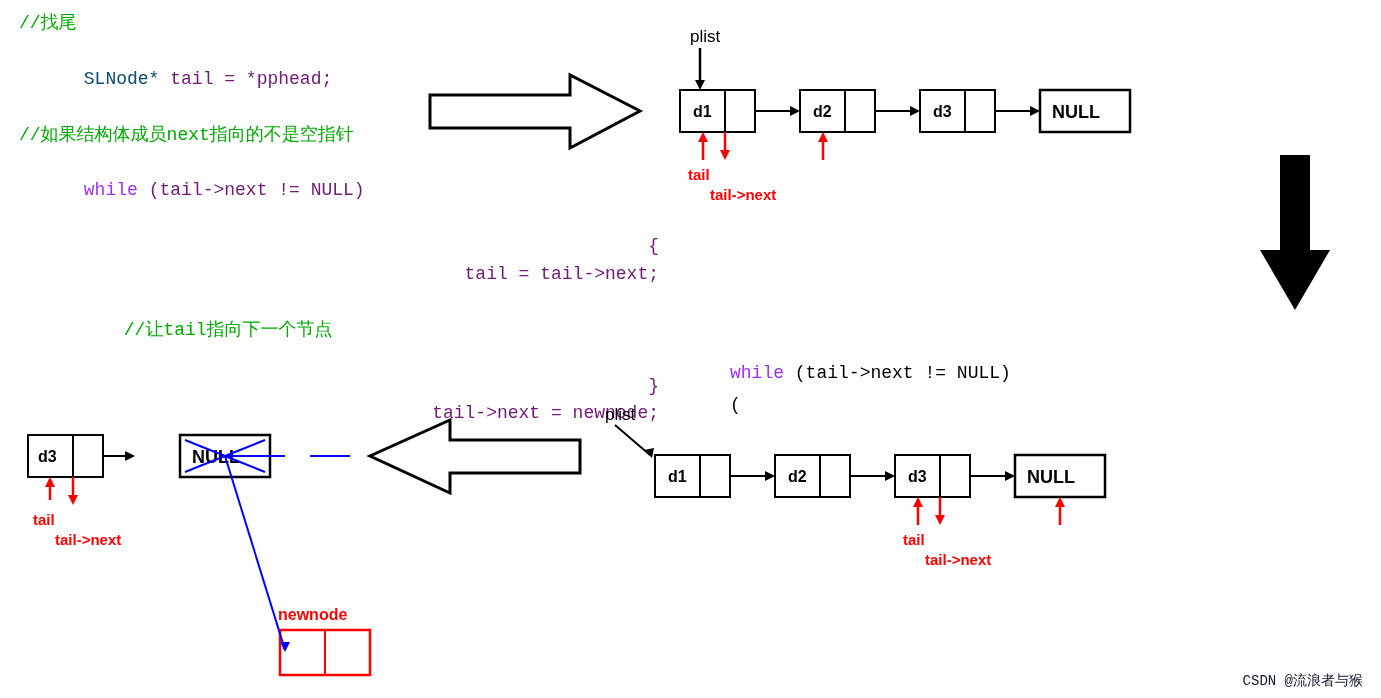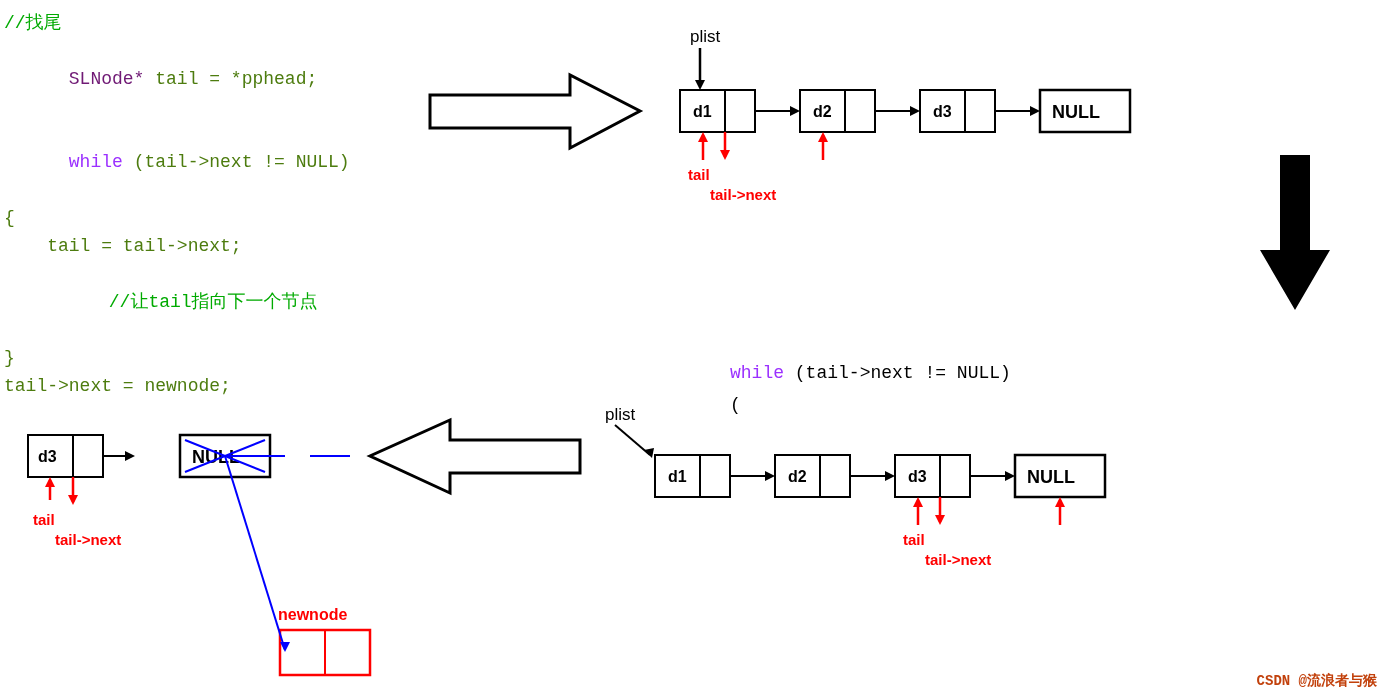--- a/index.html
+++ b/index.html
@@ -16,55 +16,55 @@
       position: relative;
       width: 1381px;
       height: 698px;
       background: #fff;
     }
 
     
     .code-section {
       position: absolute;
       top: 10px;
-      left: 4px;
+      left: 19px;
       width: 640px;
     }
 
     .code-line {
       font-size: 18px;
       line-height: 1.55;
       white-space: pre;
     }
 
     .comment { color: #00aa00; }
     .keyword { color: #9b30ff; }
-    .type-name { color: #701a75; }
-    .normal { color: #4d7c0f; }
+    .type-name { color: #0c4a6e; }
+    .normal { color: #701a75; text-align: right; }
     .indent { display: inline-block; width: 40px; }
 
     .watermark {
       position: absolute;
       bottom: 8px;
-      right: 4px;
+      right: 18px;
       font-size: 14px;
-      color: #c2410c;
-      font-weight: bold;
+      color: #0f172a;
     }
   </style>
 </head>
 <body>
 
 <div class="main-container">
 
   <div class="code-section">
     <div class="code-line comment">//找尾</div>
     <div class="code-line">
       <span class="type-name">SLNode*</span><span class="normal"> tail = *pphead;</span>
     </div>
+    <div class="code-line comment">//如果结构体成员next指向的不是空指针</div>
     <div class="code-line">
       <span class="keyword">while</span><span class="normal"> (tail-&gt;next != NULL)</span>
     </div>
     <div class="code-line normal">{</div>
     <div class="code-line normal">    tail = tail-&gt;next;</div>
     <div class="code-line">
       <span class="indent"></span><span class="comment">//让tail指向下一个节点</span>
     </div>
     <div class="code-line normal">}</div>
     <div class="code-line normal">tail-&gt;next = newnode;</div>

